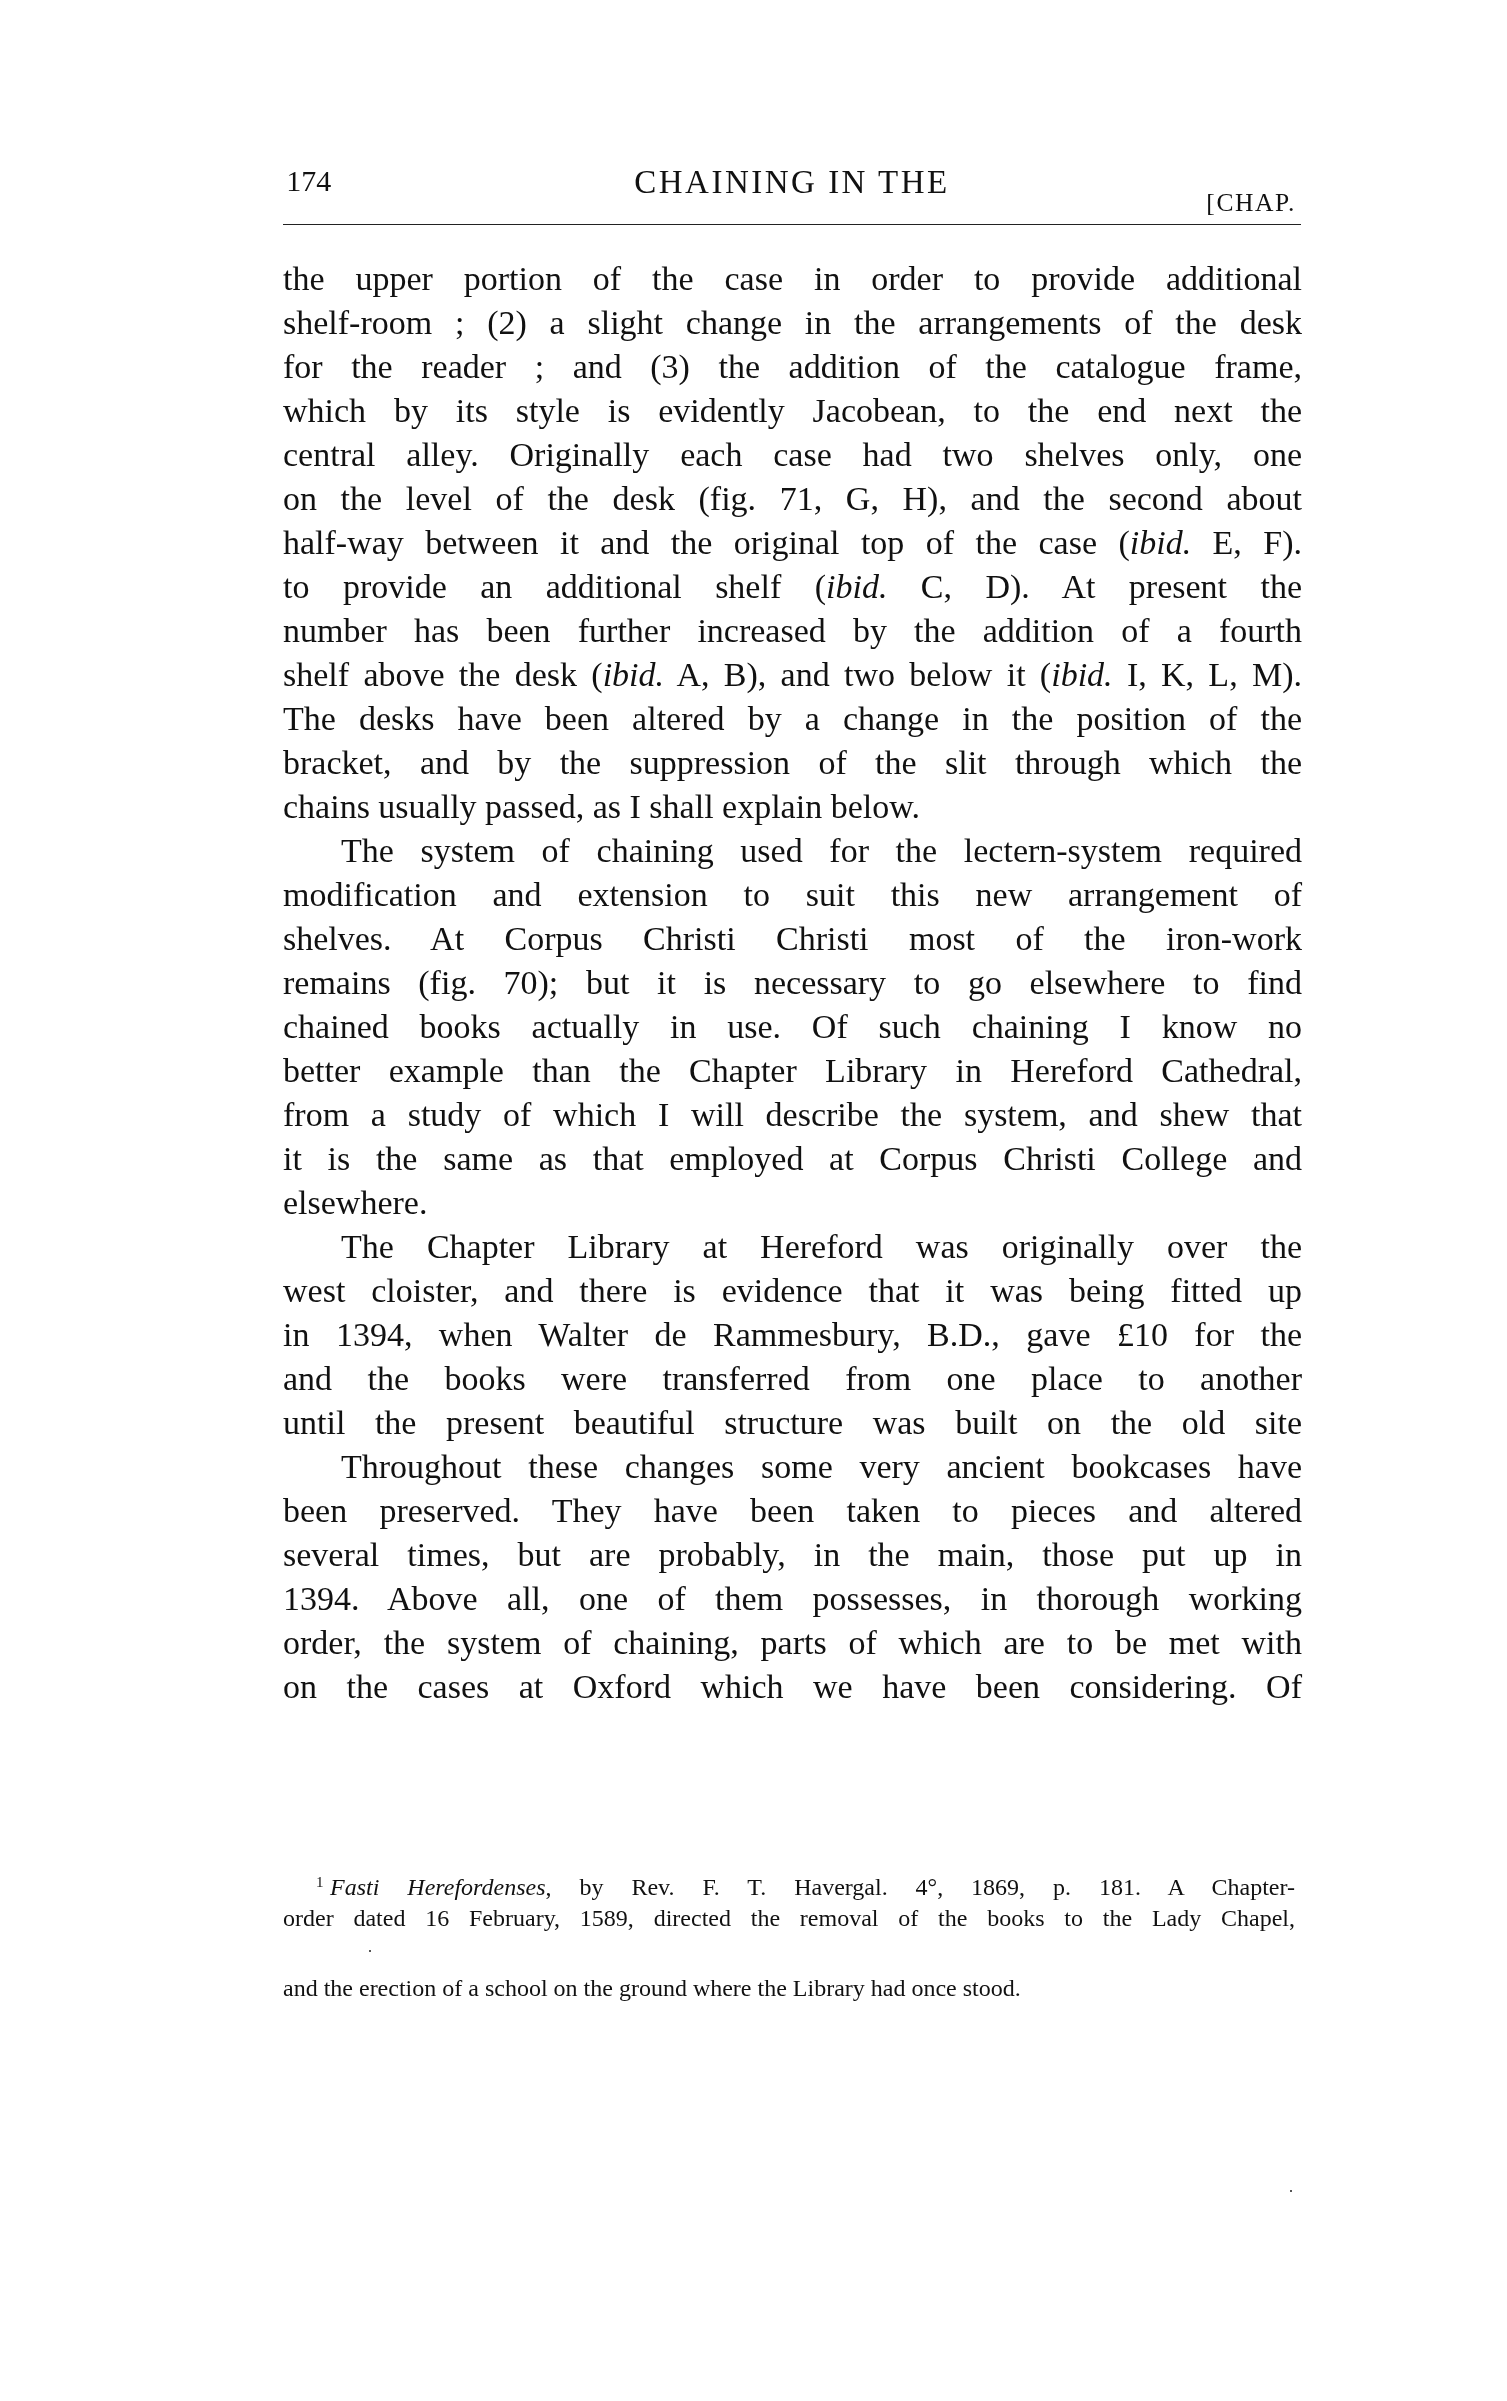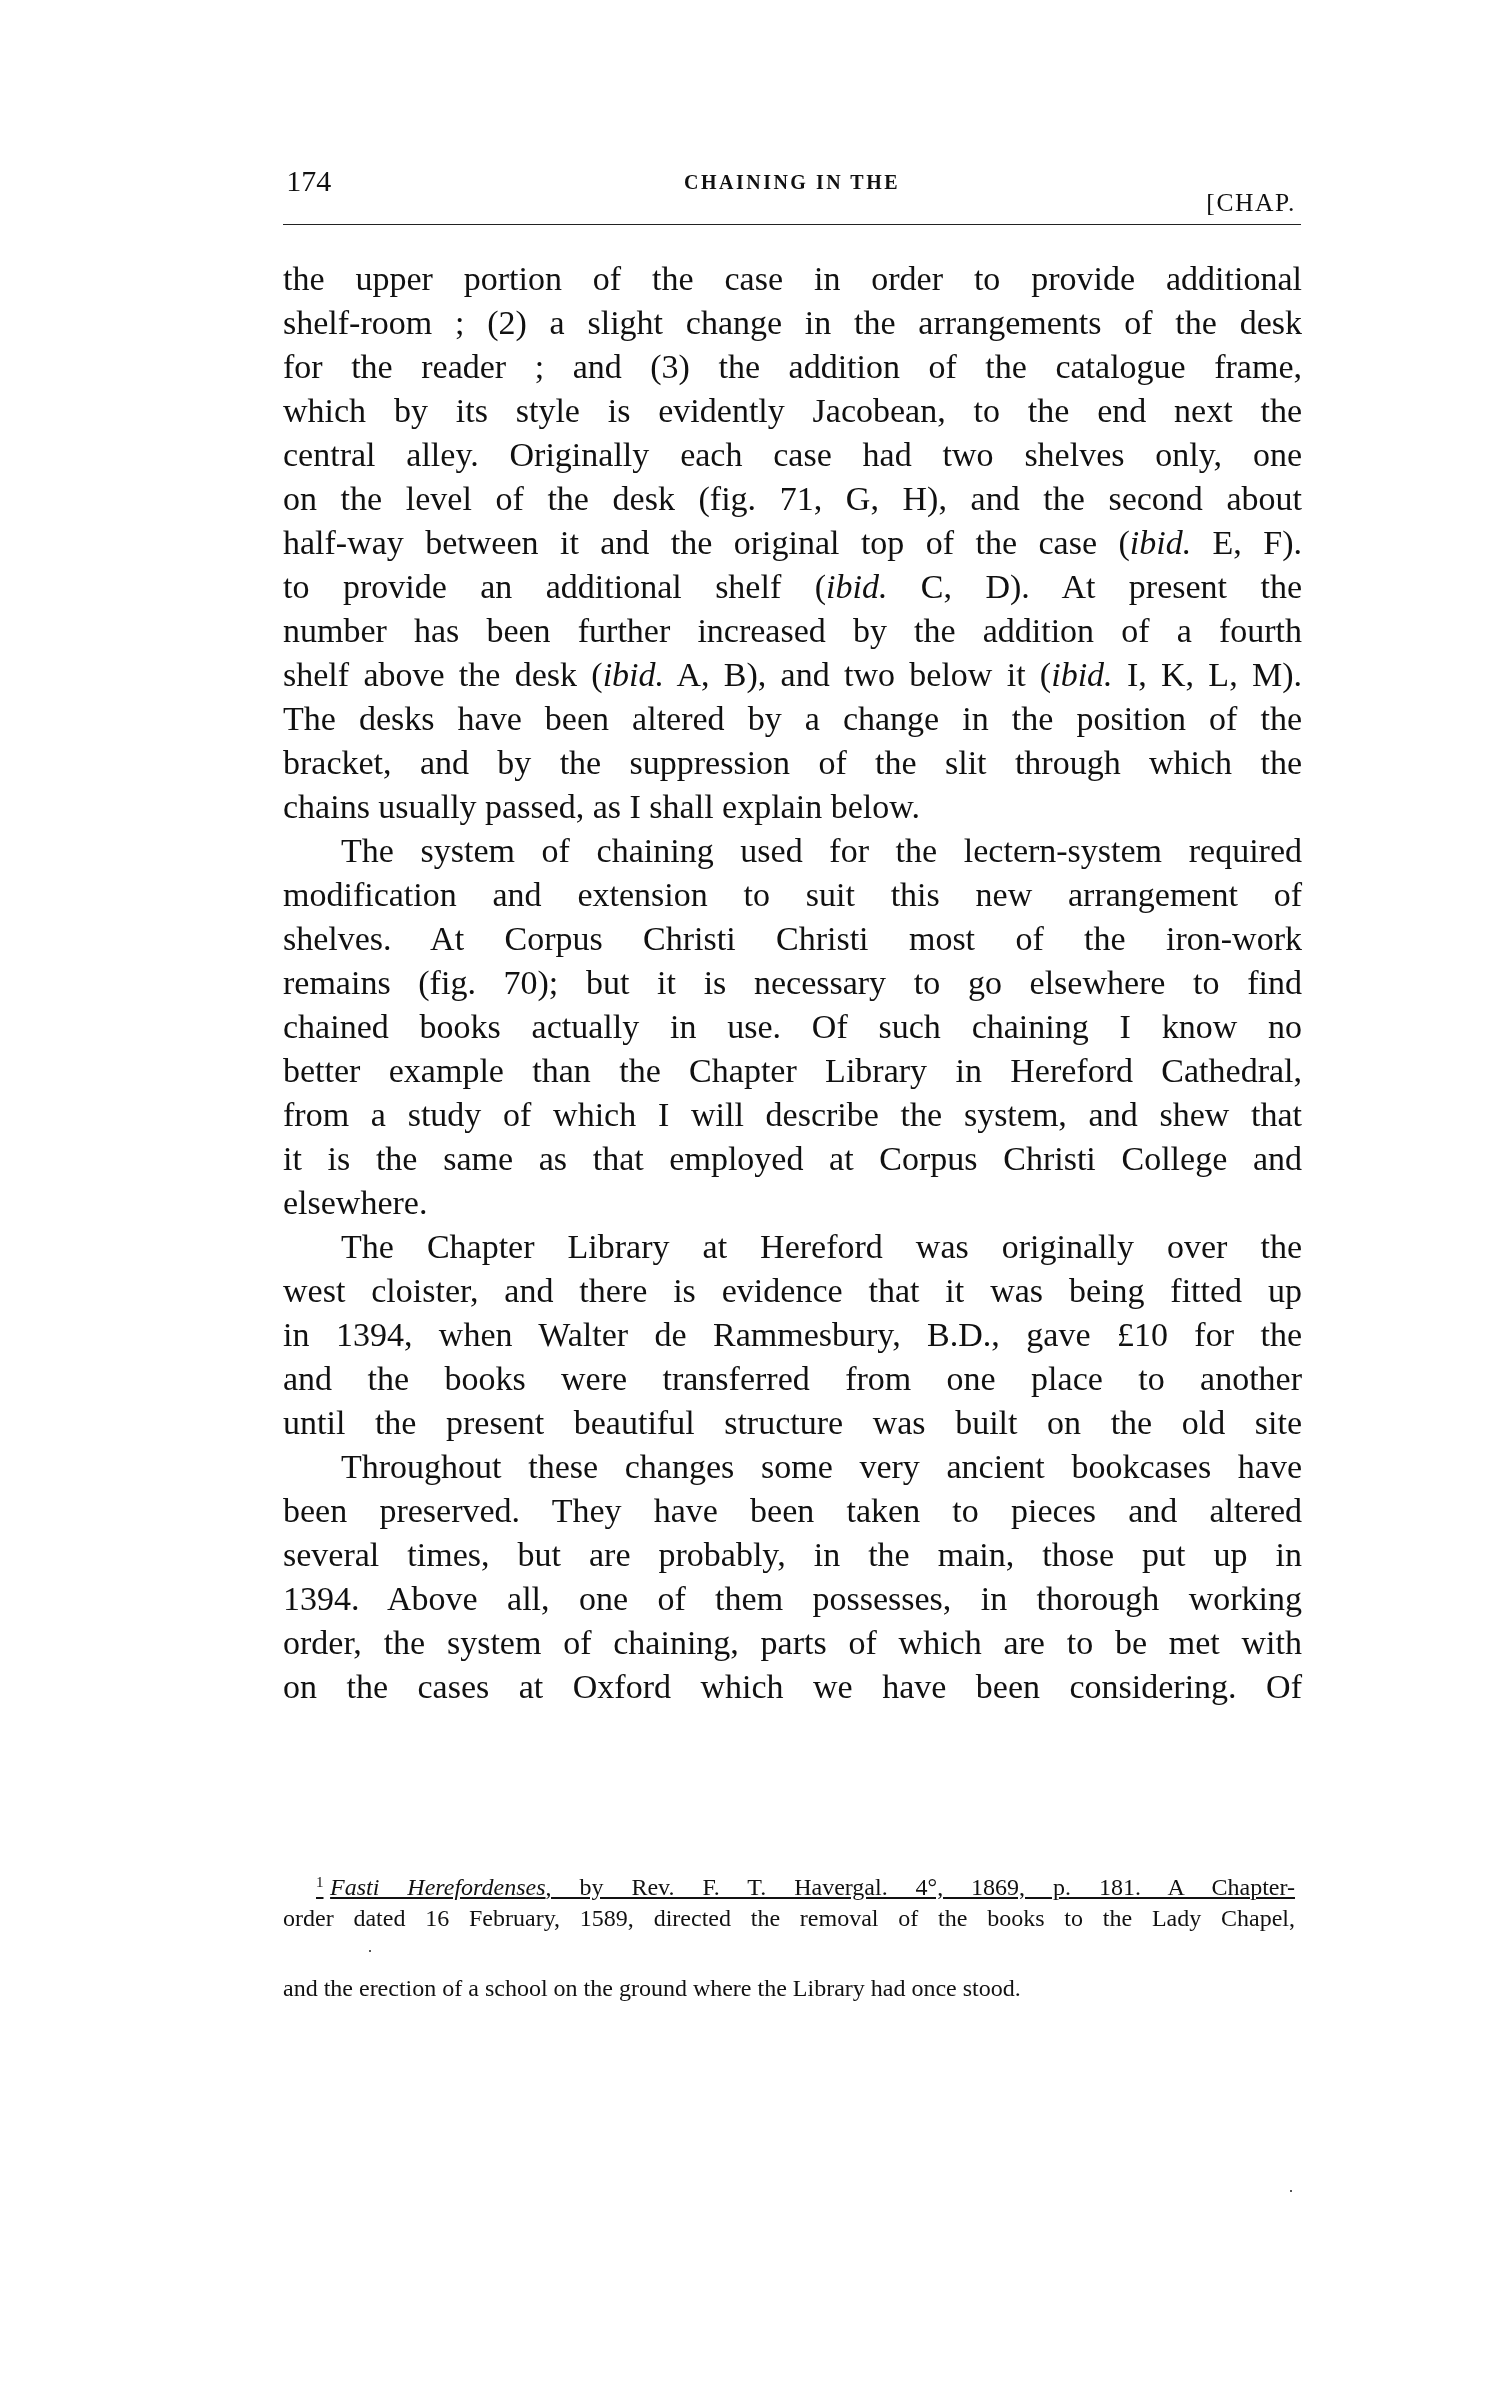--- a/index.html
+++ b/index.html
@@ -5,39 +5,39 @@
   html, body { margin: 0; padding: 0; background: #ffffff; }
   body {
     width: 1508px; height: 2401px; position: relative; overflow: hidden;
     font-family: "Liberation Serif", "DejaVu Serif", serif; color: #111111;
   }
   .page { position: absolute; left: 0; top: 0; width: 1456px; height: 2401px; }
 
   .running-head { position: absolute; top: 161px; left: 283px; width: 1018px; height: 40px; }
   .folio { position: absolute; left: 3.3px; top: 3.3px; font-size: 30px; line-height: 33px; }
   .head-title { position: absolute; left: 0; right: 0; text-align: center; top: 5px;
-    font-size: 20px; line-height: 33px; letter-spacing: 2.5px; font-weight: bold; }
+    font-size: 33px; line-height: 33px; letter-spacing: 2.5px; }
   .head-chap { position: absolute; right: 5px; top: 5px; font-size: 25.5px; line-height: 33px; letter-spacing: 1.6px; margin-top: 20px; }
 
   .rule { position: absolute; top: 224px; left: 283px; width: 1018px; height: 0;
     border-top: 1.6px solid #222222; }
 
   .body-text { position: absolute; top: 257px; left: 283px; width: 1019px; }
   .line { display: block; height: 44px; line-height: 44px; font-size: 34px;
     text-align: justify; text-align-last: justify; white-space: nowrap; overflow: visible; }
   .line.indent { padding-left: 58px; }
   .line.last { text-align-last: left; }
   .line .seg { display: inline; }
   .line i { font-style: italic; }
   sup.fn-mark { font-size: 18px; line-height: 0; vertical-align: 13px; }
 
   .footnotes { position: absolute; top: 1872px; left: 283px; width: 1012px; }
   .fn-line { display: block; height: 31px; line-height: 31px; font-size: 24px;
     text-align: justify; text-align-last: justify; white-space: nowrap; }
-  .fn-line.indent { padding-left: 33px; text-decoration: underline; }
+  .fn-line.indent { padding-left: 33px; }
   .fn-line.last { text-align-last: left; margin-top: 39px; }
   .fn-line sup { font-size: 15px; vertical-align: 8.2px; line-height: 0; margin-right: 6.6px; }
 
   .speck { position: absolute; width: 1.6px; height: 1.6px; background: #555; }
 </style>
 </head>
 <body>
 
 <div class="page">
 

